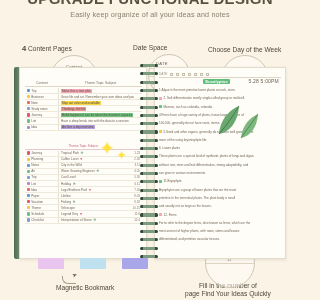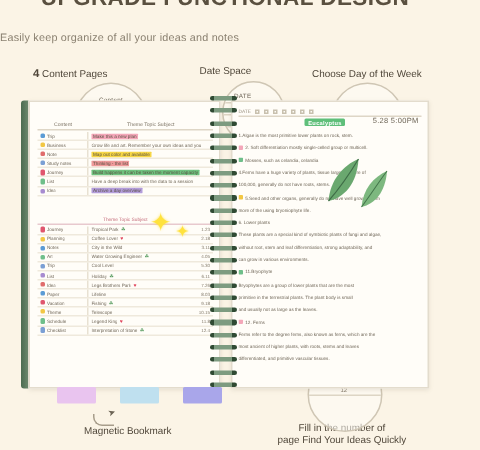--- a/index.html
+++ b/index.html
@@ -12,22 +12,22 @@
   }
 
   
   .hdr-title{
     position:absolute; top:-10px; left:0; width:300px;
     text-align:center; font-size:15px; font-weight:bold;
     letter-spacing:.3px; color:#5a5040; white-space:nowrap;
     overflow:hidden;
   }
   .hdr-sub{
-    position:absolute; top:20px; left:0; width:300px;
-    text-align:left; font-size:7.2px; color:#8a8070;
+    position:absolute; top:10px; left:0; width:300px;
+    text-align:center; font-size:7.2px; color:#8a8070;
     letter-spacing:.15px;
   }
 
   
   .lbl{ position:absolute; font-size:6.6px; color:#4f4639; white-space:nowrap; }
   .lbl b{ font-size:7.6px; }
   #lbl-content{ left:22px;  top:44px; }
   #lbl-date{    left:133px; top:44px; }
   #lbl-day{     left:208px; top:46px; }
   #lbl-bookmark{left:56px;  top:284px; }

